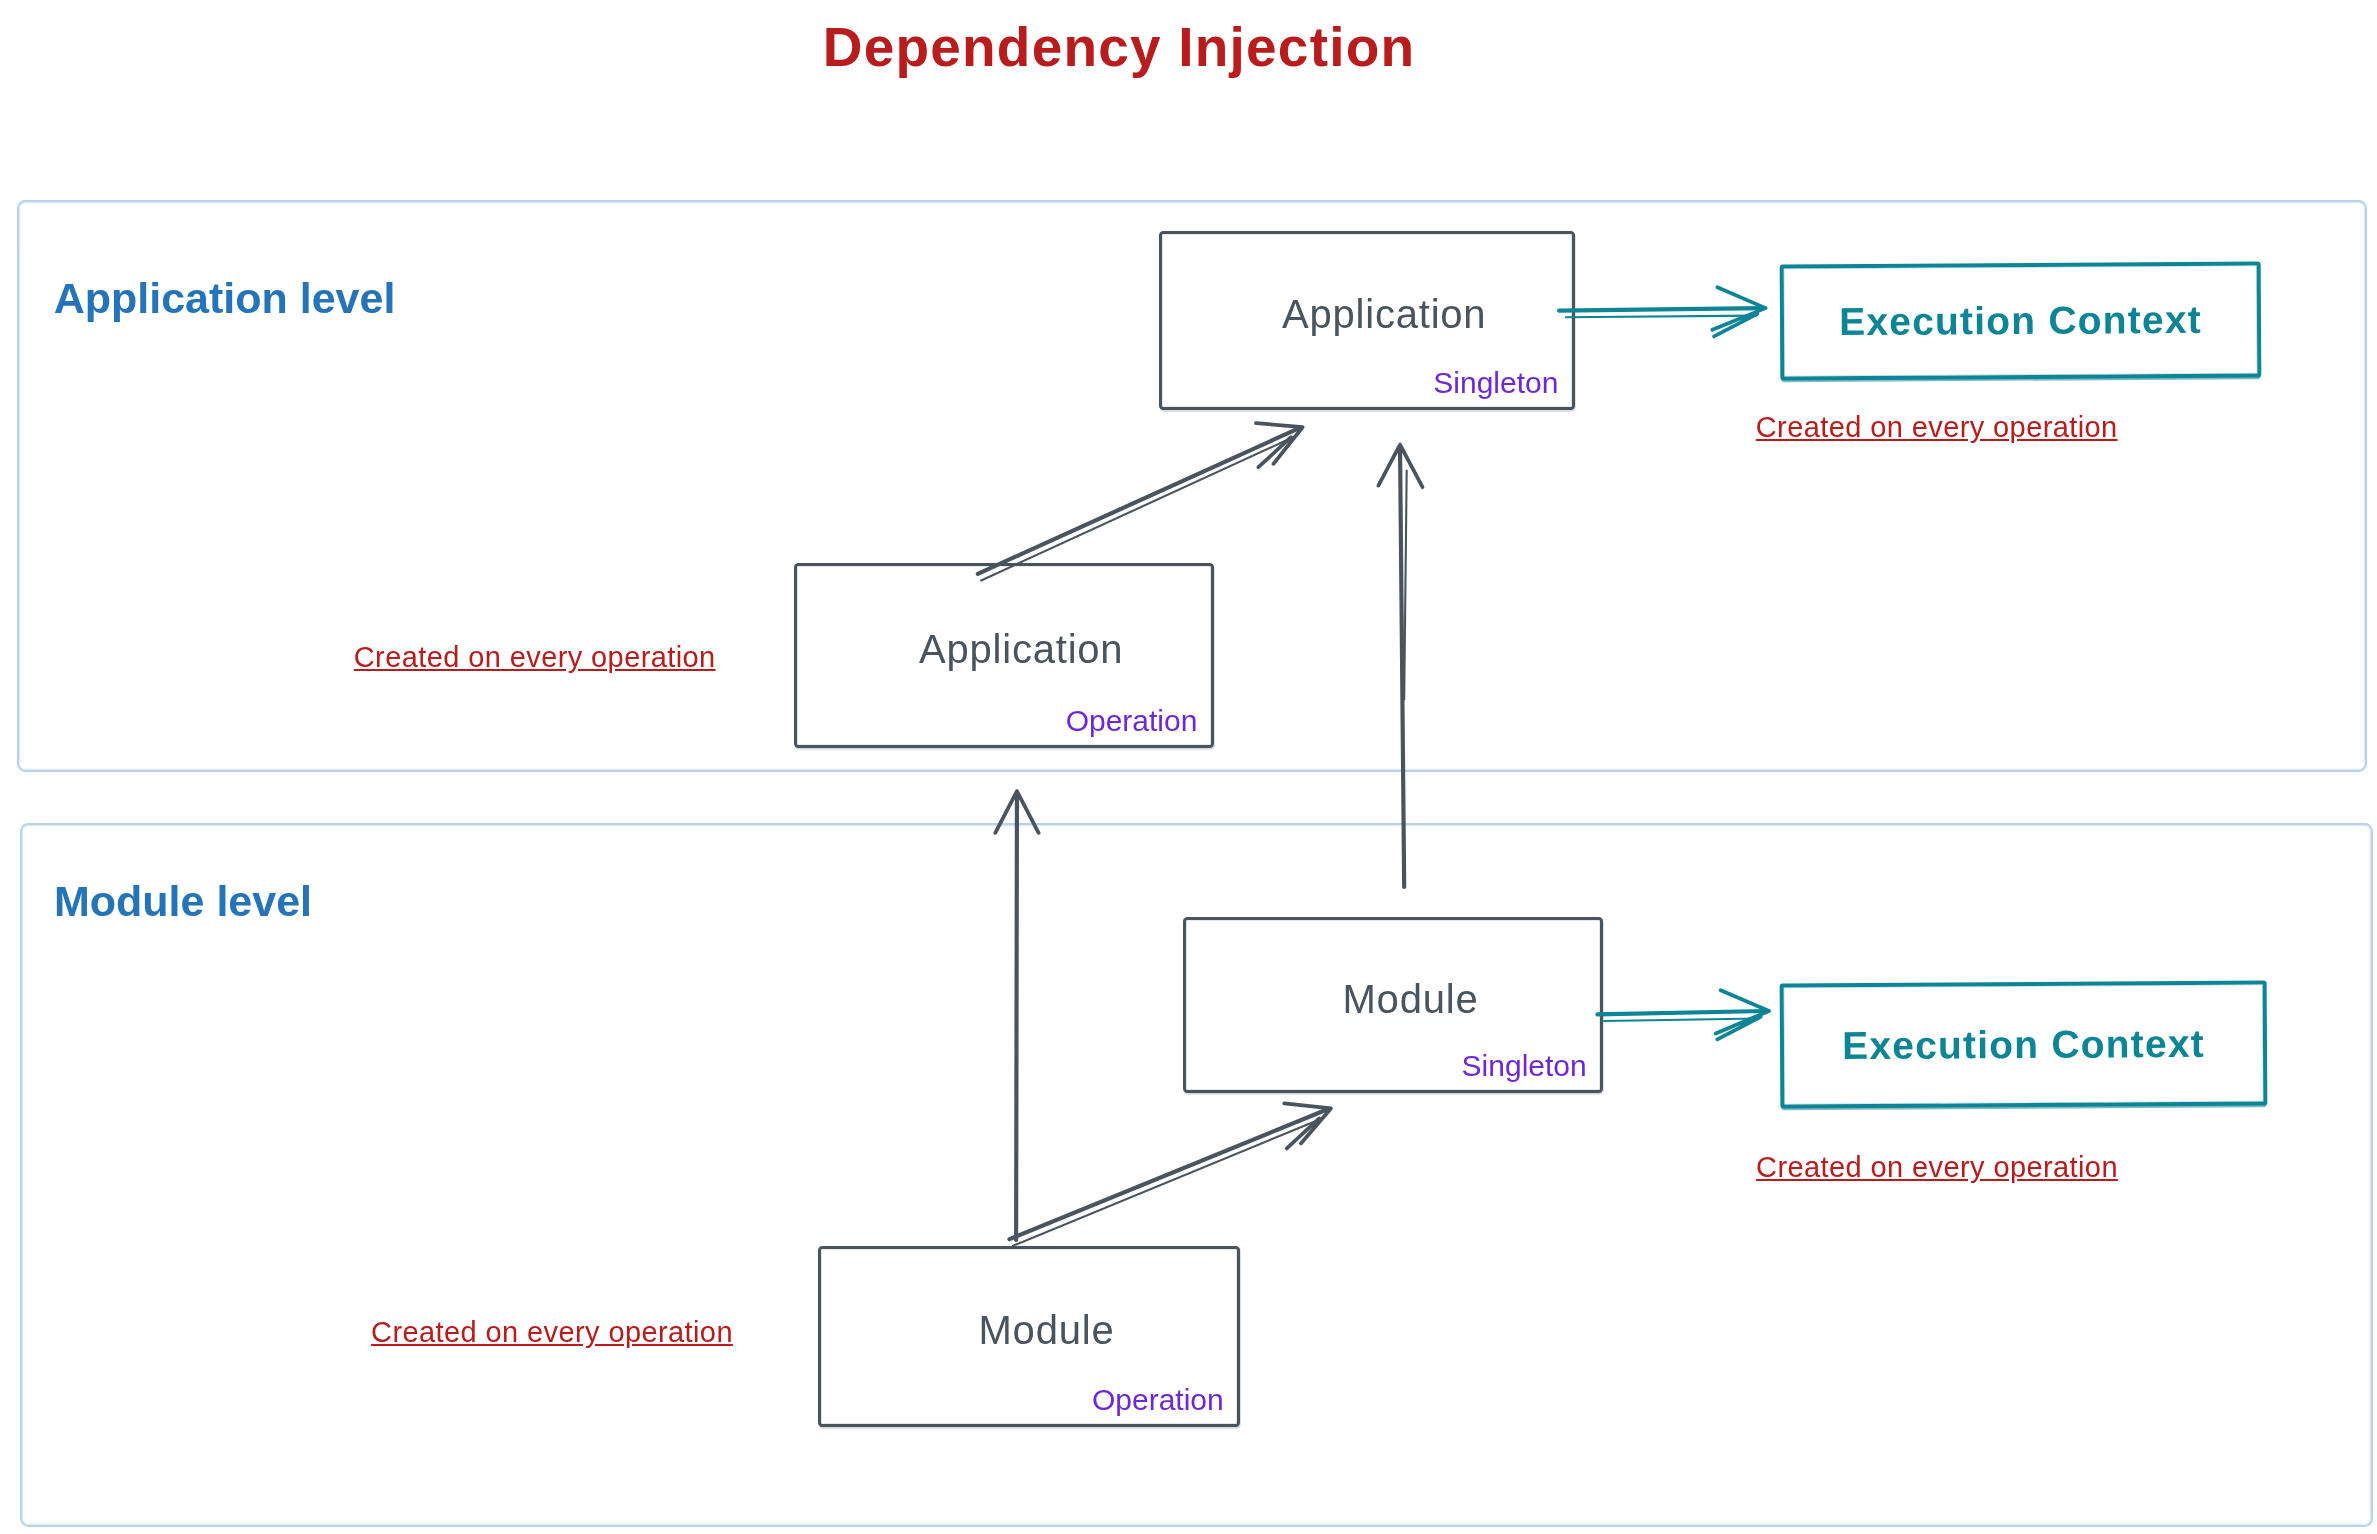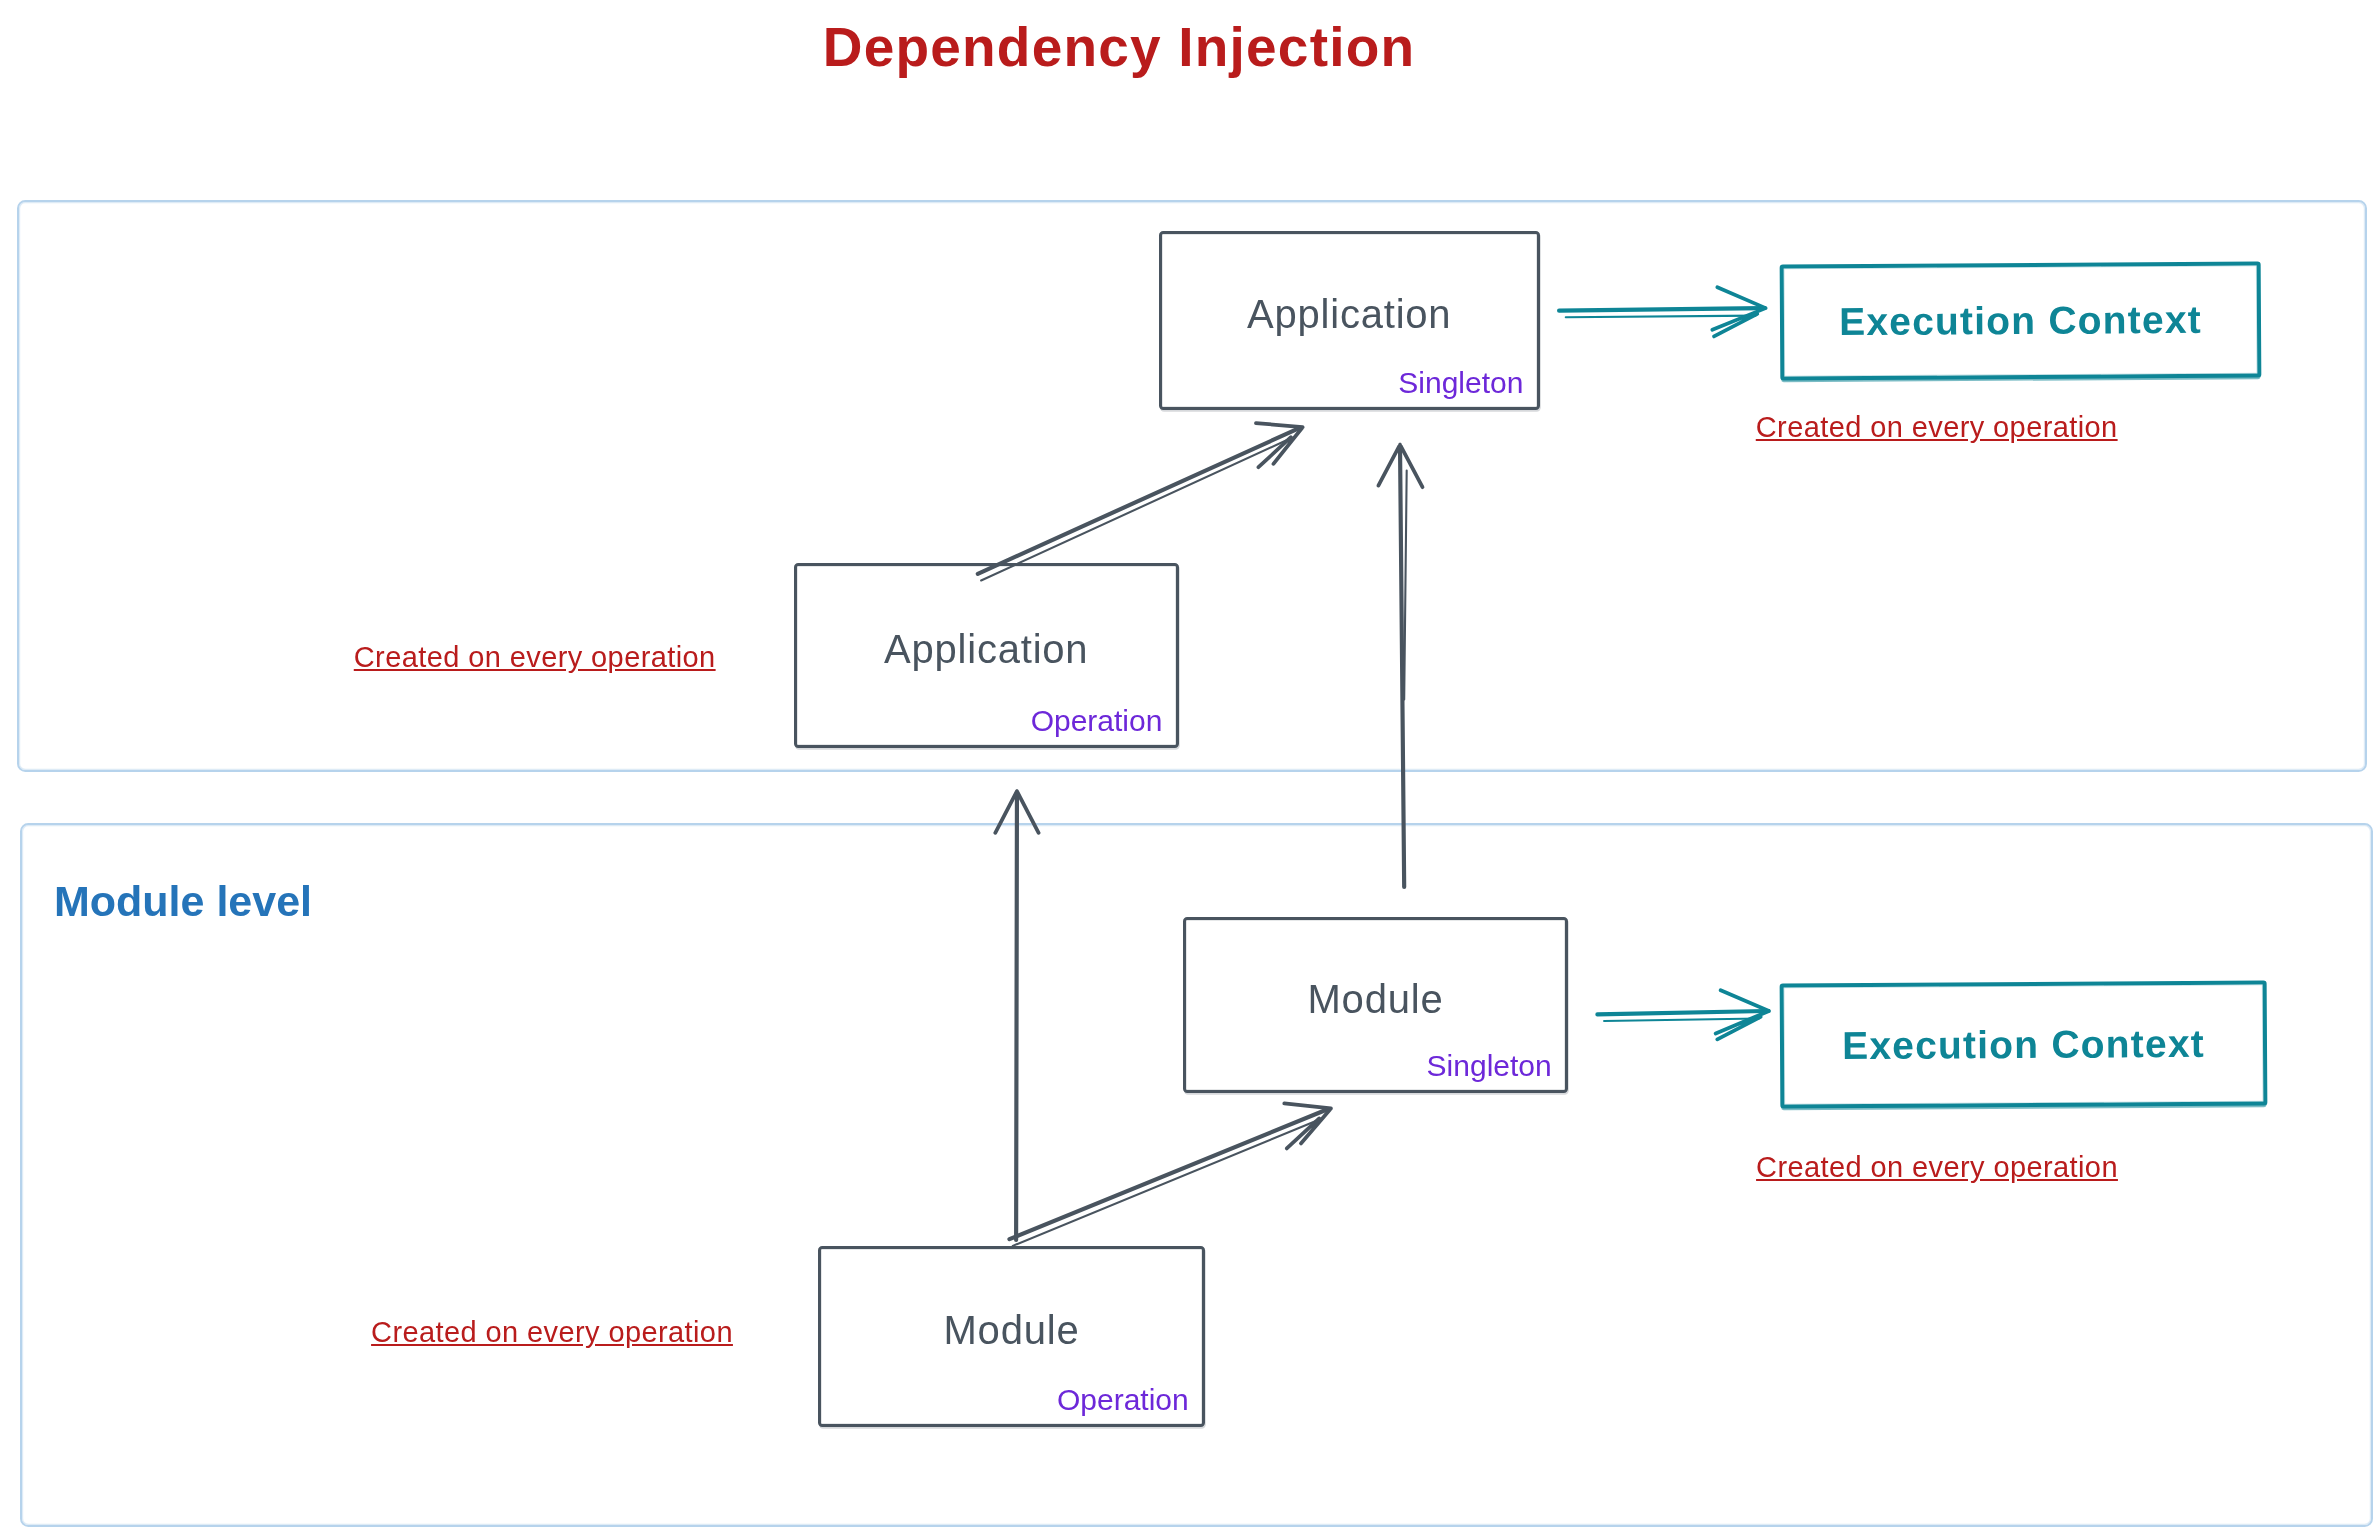--- a/index.html
+++ b/index.html
@@ -16,21 +16,21 @@
          box-shadow:inset 0 0 0 1.2px rgba(182,211,236,.45);}
   .container-app{left:16.7px;top:200px;width:2346px;height:568px;}
   .container-module{left:20px;top:823px;width:2349px;height:700px;}
 
   .section-label{position:absolute;font-size:43px;font-weight:600;color:#2574b9;white-space:nowrap;}
   .label-app{left:35px;top:72px;}
   .label-module{left:32px;top:52px;}
 
   .node-box{position:absolute;background:#fff;border:3.3px solid #49545f;border-radius:4.2px;
          box-shadow:inset 0 0 0 0.8px rgba(73,84,95,.18), 0.8px 1.7px 0 rgba(73,84,95,.22);
-         display:flex;align-items:center;justify-content:center;}
+         display:flex;align-items:center;justify-content:center;padding-left:35px;}
   .node-title{font-size:40px;font-weight:500;color:#49545f;letter-spacing:0.8px;white-space:nowrap;margin-top:-11.7px;}
   .node-scope{position:absolute;right:13.3px;bottom:6.7px;font-size:30px;font-weight:500;color:#6d28d9;white-space:nowrap;}
 
   .box-app-singleton{left:1140px;top:29px;width:375px;height:173px;}
   .box-app-operation{left:775px;top:361px;width:379px;height:179px;}
   .box-module-singleton{left:1161px;top:92px;width:379px;height:170px;}
   .box-module-operation{left:796px;top:421px;width:381px;height:175px;}
 
   .ec-box{position:absolute;background:#fff;border:4.2px solid #0e8596;border-radius:3.3px;
          box-shadow:inset 0 0 0 0.8px rgba(14,133,150,.25), 0 2.5px 0 -0.8px rgba(14,133,150,.55);
@@ -54,20 +54,21 @@
   .w-head{stroke-width:4.5px;}
 </style>
 </head>
 <body>
 
 <div class="page">
 
   <div class="title">Dependency Injection</div>
 
   <section class="level-container container-app">
+    <div class="section-label label-app">Application level</div>
 
     <div class="node-box box-app-singleton">
       <div class="node-title">Application</div>
       <div class="node-scope">Singleton</div>
     </div>
 
     <div class="node-box box-app-operation">
       <div class="node-title">Application</div>
       <div class="node-scope">Operation</div>
     </div>

